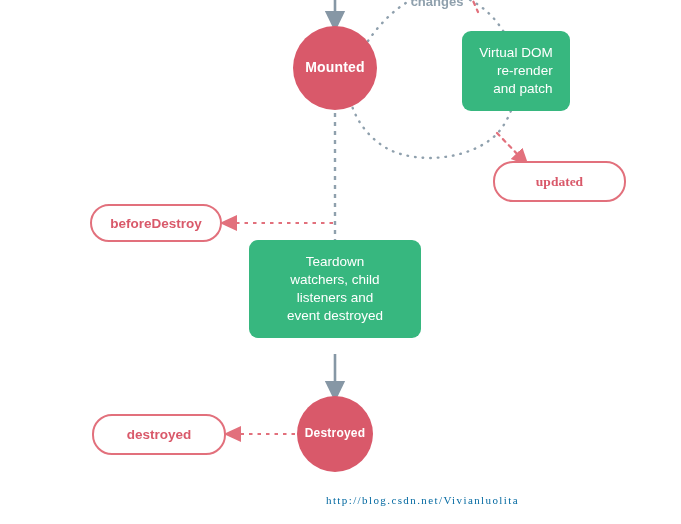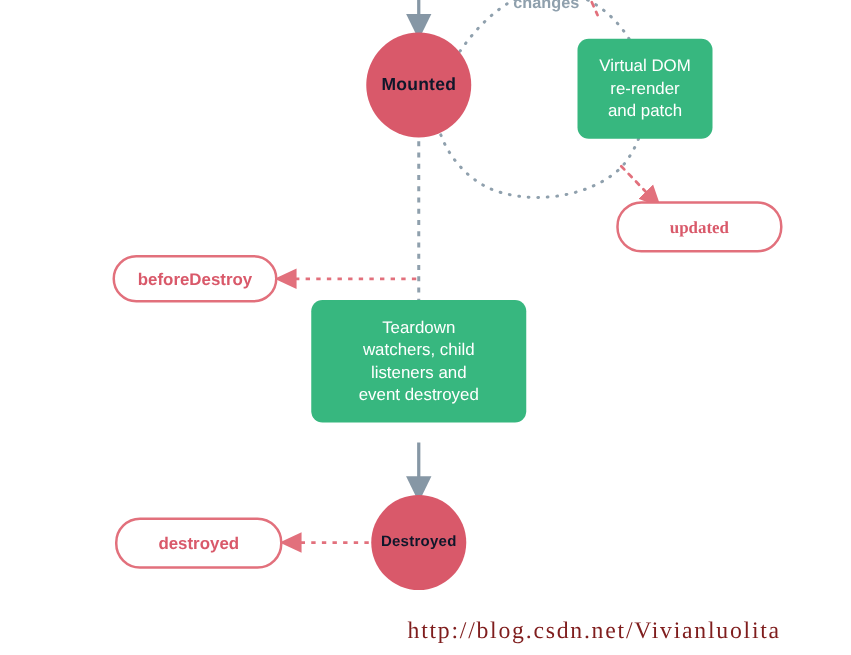--- a/index.html
+++ b/index.html
@@ -31,21 +31,21 @@
     box-sizing: border-box;
     display: flex;
     align-items: center;
     justify-content: center;
     text-align: center;
   }
   
   .circle-node {
     border-radius: 50%;
     background: #d9596a;
-    color: #0f172a;
+    color: #ffffff;
     font-weight: bold;
     letter-spacing: 0.2px;
     align-items: center;
   }
   .circle-label {
     display: block;
     line-height: 1.1;
   }
   #node-mounted {
     left: 293px; top: 26px;
@@ -61,20 +61,21 @@
   .green-box {
     background: #37b77f;
     color: #ffffff;
     border-radius: 9px;
     line-height: 1.32;
   }
   #node-vdom {
     left: 462px; top: 31px;
     width: 108px; height: 80px;
     font-size: 13.5px;
+    text-align: right;
   }
   #node-teardown {
     left: 249px; top: 240px;
     width: 172px; height: 98px;
     font-size: 13.5px;
   }
   .box-text {
     display: block;
     padding: 0 6px;
   }
@@ -114,22 +115,22 @@
   }
   #label-destroy-call {
     left: 265px; top: 141px;
     width: 140px;
   }
   
   #watermark {
     position: absolute;
     left: 326px; top: 494px;
     font-family: "Liberation Serif", serif;
-    font-size: 19px;
-    color: #7f1d1d;
+    font-size: 11px;
+    color: #0369a1;
     letter-spacing: 1.4px;
     white-space: nowrap;
   }
 </style>
 </head>
 <body>
 
 <div id="canvas">
 
   <svg class="layer" viewBox="0 0 681 524" xmlns="http://www.w3.org/2000/svg">

